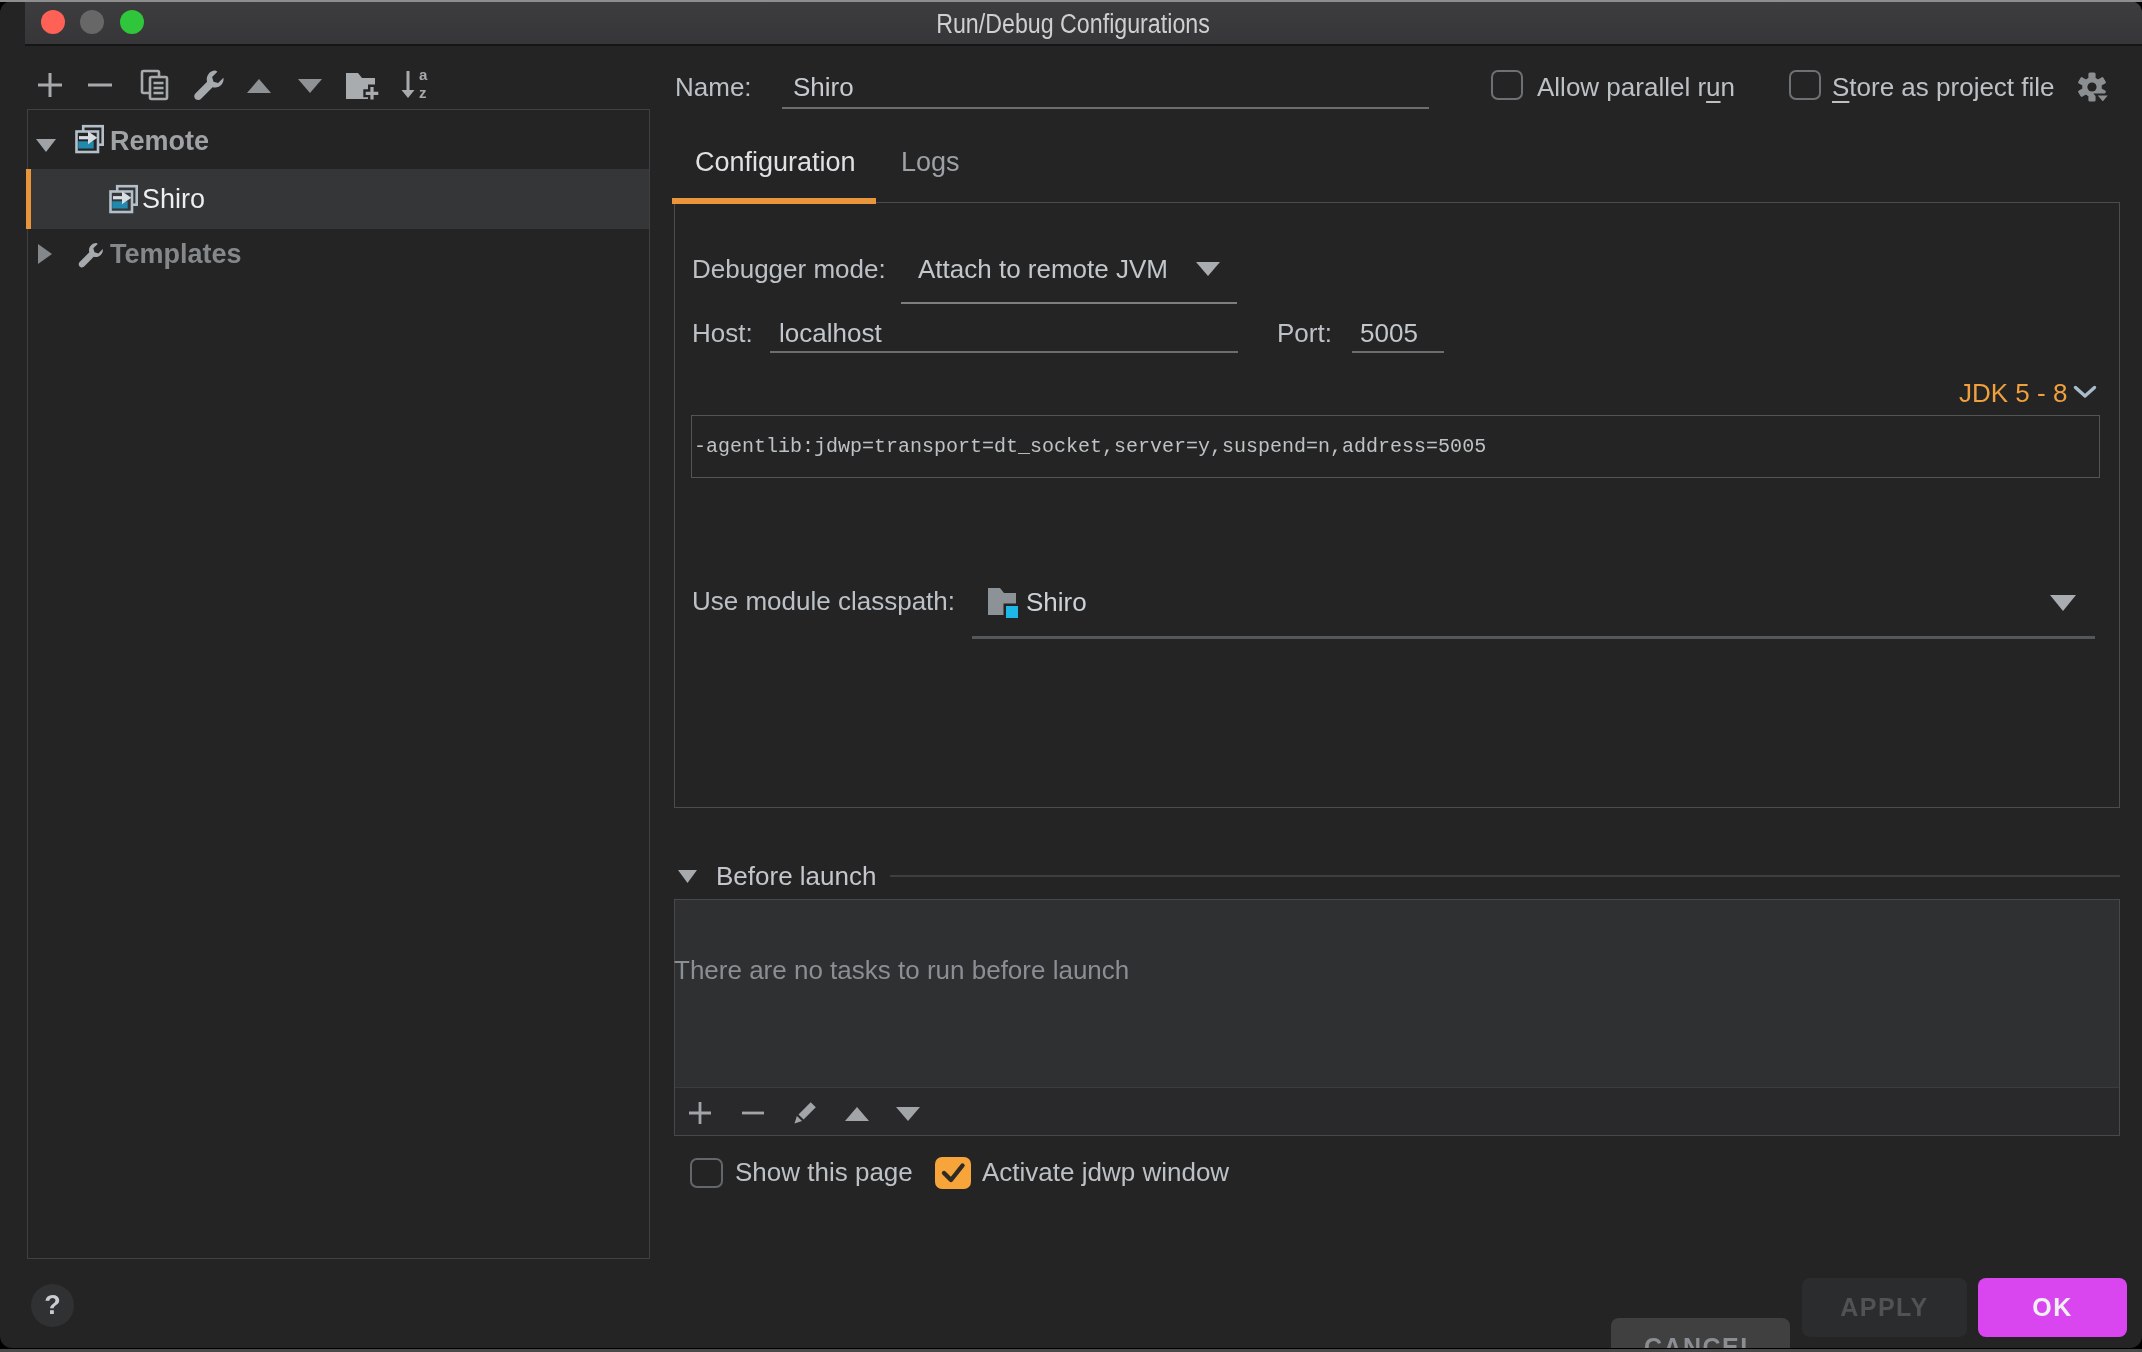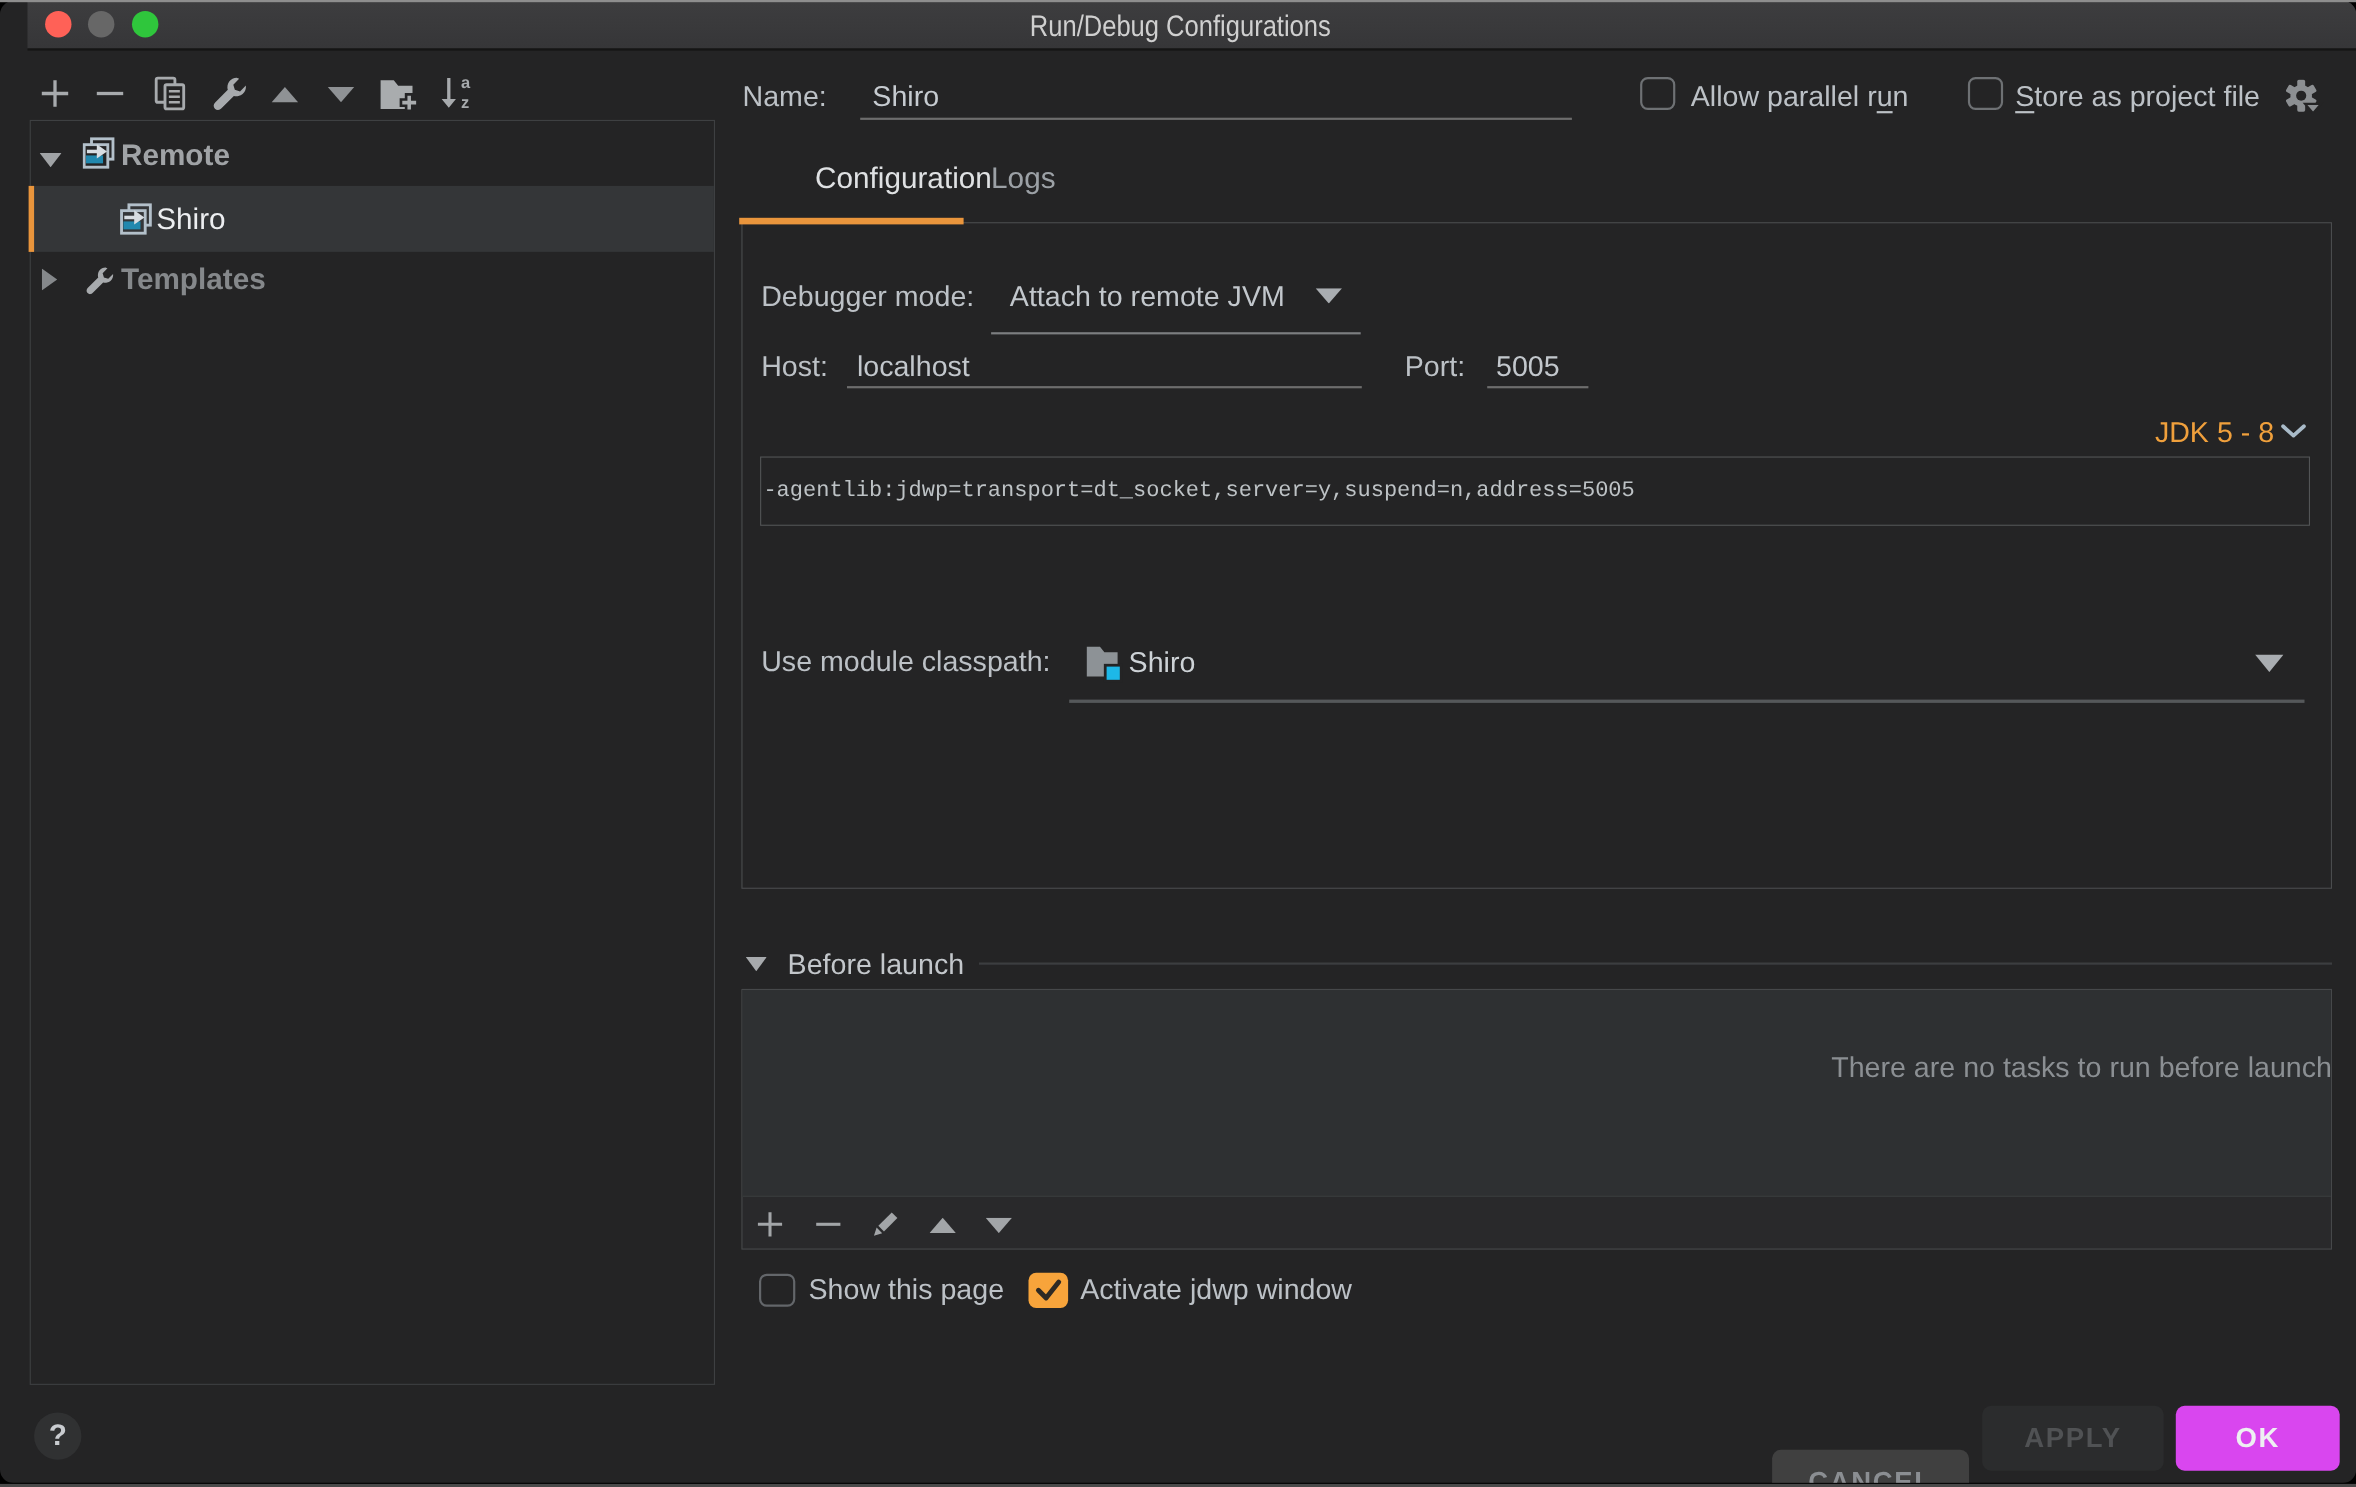--- a/index.html
+++ b/index.html
@@ -119,21 +119,21 @@
             <rect x="-3.6" y="-14.5" width="7.2" height="29" rx="1.5"></rect>
             <rect x="-3.6" y="-14.5" width="7.2" height="29" rx="1.5" transform="rotate(60)"></rect>
             <rect x="-3.6" y="-14.5" width="7.2" height="29" rx="1.5" transform="rotate(120)"></rect>
           </g>
           <circle cx="14" cy="15" r="9.8"></circle>
         </g>
         <circle cx="14" cy="15" r="4.6" fill="#242425"></circle>
         <path d="M17.5 22.5h14.5l-7.2 8.5z" fill="#8c8f92" stroke="#242425" stroke-width="2"></path>
       </svg>
 
-    <div class="lbl" style="left:695px;top:146px;color:#dfe1e3;font-weight:500;font-size:27px;margin-left:46px;">Configuration</div>
+    <div class="lbl" style="left:695px;top:146px;color:#dfe1e3;font-weight:500;font-size:27px;">Configuration</div>
     <div class="lbl" style="left:901px;top:146px;color:#9ca1a6;font-size:27px;">Logs</div>
     <div id="panel"></div>
     <div id="tabind"></div>
 
     <div class="lbl" style="left:692px;top:253px;">Debugger mode:</div>
     <div class="lbl" style="left:918px;top:253px;color:#c2c7cc;">Attach to remote JVM</div>
     <svg class="icon" style="left:1196px;top:261px;" width="24" height="14" viewBox="0 0 24 14">
         <path d="M12 14 0 0h24z" fill="#a9adb1"></path>
       </svg>
     <div class="hline" style="left:901px;top:301px;width:336px;background:#7c7e80;"></div>
@@ -163,21 +163,21 @@
       </svg>
     <div class="hline" style="left:972px;top:635px;width:1123px;background:#55585a;height:3px;"></div>
 
     <svg class="icon" style="left:678px;top:869px;" width="19" height="13" viewBox="0 0 19 13">
         <path d="M9.5 13 0 0h19z" fill="#a7aaad"></path>
       </svg>
     <div class="lbl" style="left:716px;top:860px;color:#c3c7cb;">Before launch</div>
     <div id="blline"></div>
     <div id="tasks"></div>
     <div id="taskinner"></div>
-    <div class="lbl" style="left:674px;top:954px;width:1446px;text-align:right;color:#8b8f93;">There are no tasks to run before launch</div>
+    <div class="lbl" style="left:674px;top:954px;width:1446px;text-align:left;color:#8b8f93;">There are no tasks to run before launch</div>
 
     <svg class="icon" style="left:686px;top:1098px;" width="28" height="28" viewBox="0 0 28 28">
         <path d="M12.6 3h2.8v9.6H25v2.8H15.4V25h-2.8v-9.6H3v-2.8h9.6z" fill="#a2a5a8"></path>
       </svg>
     <svg class="icon" style="left:739px;top:1098px;" width="28" height="28" viewBox="0 0 28 28">
         <rect x="3" y="12.6" width="22" height="2.8" fill="#a2a5a8"></rect>
       </svg>
     <svg class="icon" style="left:791px;top:1098px;" width="28" height="28" viewBox="0 0 28 28">
         <path d="M19.7 3.2l5.1 5.1L12.6 20.5l-5.1-5.1z" fill="#a2a5a8"></path>
         <path d="M5.9 17l5.1 5.1-7.5 2.4z" fill="#a2a5a8"></path>

